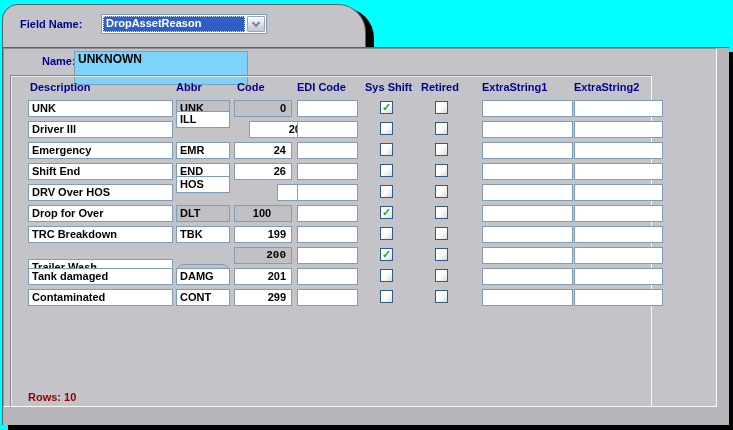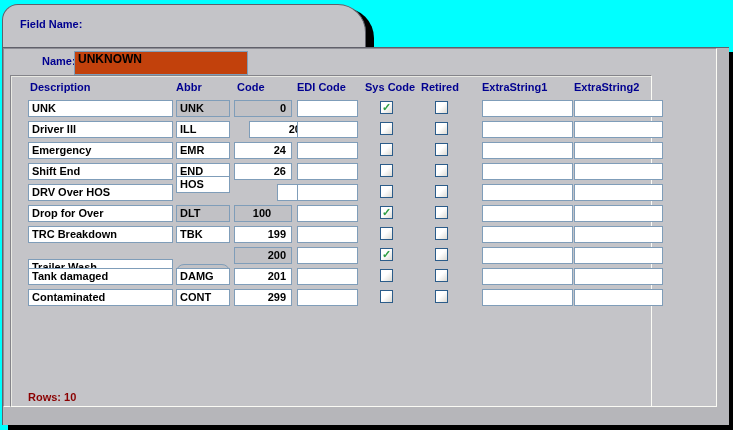--- a/index.html
+++ b/index.html
@@ -37,22 +37,22 @@
            display:flex; align-items:center; justify-content:center; }
   .chev { width:6px; height:6px; border-left:2px solid #7080b0; border-bottom:2px solid #7080b0;
            transform:rotate(-45deg); margin-top:-3px; }
 
   
   .field { position:absolute; height:17px; background:#fff; border:1px solid #7f9db9;
            font-size:11px; line-height:14px; color:#000; padding:0 3px;
            white-space:nowrap; overflow:hidden; }
   .field.disabled { background:#c1c1c5; }
   .field.num { text-align:right; padding-right:5px; }
-  .name-input { position:absolute; left:70px; top:2px; width:174px; height:24px;
-           background:#c2410c; border:1px solid #7f9db9; font-size:12px; line-height:15px;
+  .name-input { position:absolute; left:70px; top:2px; width:174px; height:34px;
+           background:#7dd3fc; border:1px solid #7f9db9; font-size:12px; line-height:15px;
            padding:0 3px; color:#000; }
 
   
   .group-box { position:absolute; left:6px; top:26px; width:642px; height:332px;
            border:1px solid; border-color:#84848a #fbfbf5 #fbfbf5 #84848a;
            box-shadow:inset 1px 1px 0 #e9e9e3; }
   .hdr { position:absolute; top:5px; color:#000090; font-size:11px; white-space:nowrap; }
   .h-desc{left:19px} .h-abbr{left:165px} .h-code{left:226px} .h-edi{left:286px}
   .h-sys{left:354px} .h-ret{left:410px} .h-x1{left:471px} .h-x2{left:563px}
 
@@ -69,49 +69,55 @@
 </head>
 <body>
 
 <div class="shadow-tab"></div>
 <div class="shadow-body"></div>
 
 <div class="win-body"></div>
 
 <div class="win-tab">
   <span class="lbl" style="left:17px;top:13px;">Field Name:</span>
+  <div class="combo">
+    <div class="combo-sel">DropAssetReason</div>
+    <div class="combo-btn">
+      <span class="chev"></span>
+    </div>
+  </div>
 </div>
 
 <div class="content-panel">
   <span class="lbl" style="left:38px;top:6px;">Name:</span>
   <div class="name-input">UNKNOWN</div>
 
   <div class="group-box">
     <span class="hdr h-desc">Description</span>
     <span class="hdr h-abbr">Abbr</span>
     <span class="hdr h-code">Code</span>
     <span class="hdr h-edi">EDI Code</span>
-    <span class="hdr h-sys">Sys Code</span>
+    <span class="hdr h-sys">Sys Shift</span>
     <span class="hdr h-ret">Retired</span>
     <span class="hdr h-x1">ExtraString1</span>
     <span class="hdr h-x2">ExtraString2</span>
 
     <div>
         <div class="field col-desc" style="top: 24px;">UNK</div>
         <div class="field col-abbr disabled" style="top: 24px;">UNK</div>
         <div class="field col-code num disabled" style="top: 24px;">0</div>
         <div class="field col-edi" style="top: 24px;"></div>
         <div class="checkbox cb-sys" style="top: 25px;">
           <span class="check-glyph">✓</span>
         </div>
         <div class="checkbox cb-ret" style="top: 25px;"></div>
         <div class="field col-x1" style="top: 24px;"></div>
         <div class="field col-x2" style="top: 24px;"></div>
         <div class="field col-desc" style="top: 45px;">Driver Ill</div>
-        <div class="field col-abbr" style="top: 45px;">ILL</div>
+        <div class="field col-abbr" style="top: 35px;">ILL</div>
         <div class="field col-code num" style="top: 45px; margin-left: 15px;">20</div>
         <div class="field col-edi" style="top: 45px;"></div>
         <div class="checkbox cb-sys" style="top: 46px;"></div>
         <div class="checkbox cb-ret" style="top: 46px;"></div>
         <div class="field col-x1" style="top: 45px;"></div>
         <div class="field col-x2" style="top: 45px;"></div>
         <div class="field col-desc" style="top: 66px;">Emergency</div>
         <div class="field col-abbr" style="top: 66px;">EMR</div>
         <div class="field col-code num" style="top: 66px;">24</div>
         <div class="field col-edi" style="top: 66px;"></div>
@@ -148,21 +154,21 @@
         <div class="field col-desc" style="top: 150px;">TRC Breakdown</div>
         <div class="field col-abbr" style="top: 150px;">TBK</div>
         <div class="field col-code num" style="top: 150px;">199</div>
         <div class="field col-edi" style="top: 150px;"></div>
         <div class="checkbox cb-sys" style="top: 151px;"></div>
         <div class="checkbox cb-ret" style="top: 151px;"></div>
         <div class="field col-x1" style="top: 150px;"></div>
         <div class="field col-x2" style="top: 150px;"></div>
         <div class="field col-desc" style="top: 171px; margin-top: 12px;">Trailer Wash</div>
         <div class="field col-abbr disabled" style="top: 188px; border-radius: 8px;">DTW</div>
-        <div class="field col-code num disabled" style="top: 171px;">200</div>
+        <div class="field col-code num disabled" style="top: 171px; font-family: Liberation Mono, monospace;">200</div>
         <div class="field col-edi" style="top: 171px;"></div>
         <div class="checkbox cb-sys" style="top: 172px;">
           <span class="check-glyph">✓</span>
         </div>
         <div class="checkbox cb-ret" style="top: 172px;"></div>
         <div class="field col-x1" style="top: 171px;"></div>
         <div class="field col-x2" style="top: 171px;"></div>
         <div class="field col-desc" style="top: 192px;">Tank damaged</div>
         <div class="field col-abbr" style="top: 192px;">DAMG</div>
         <div class="field col-code num" style="top: 192px;">201</div>

